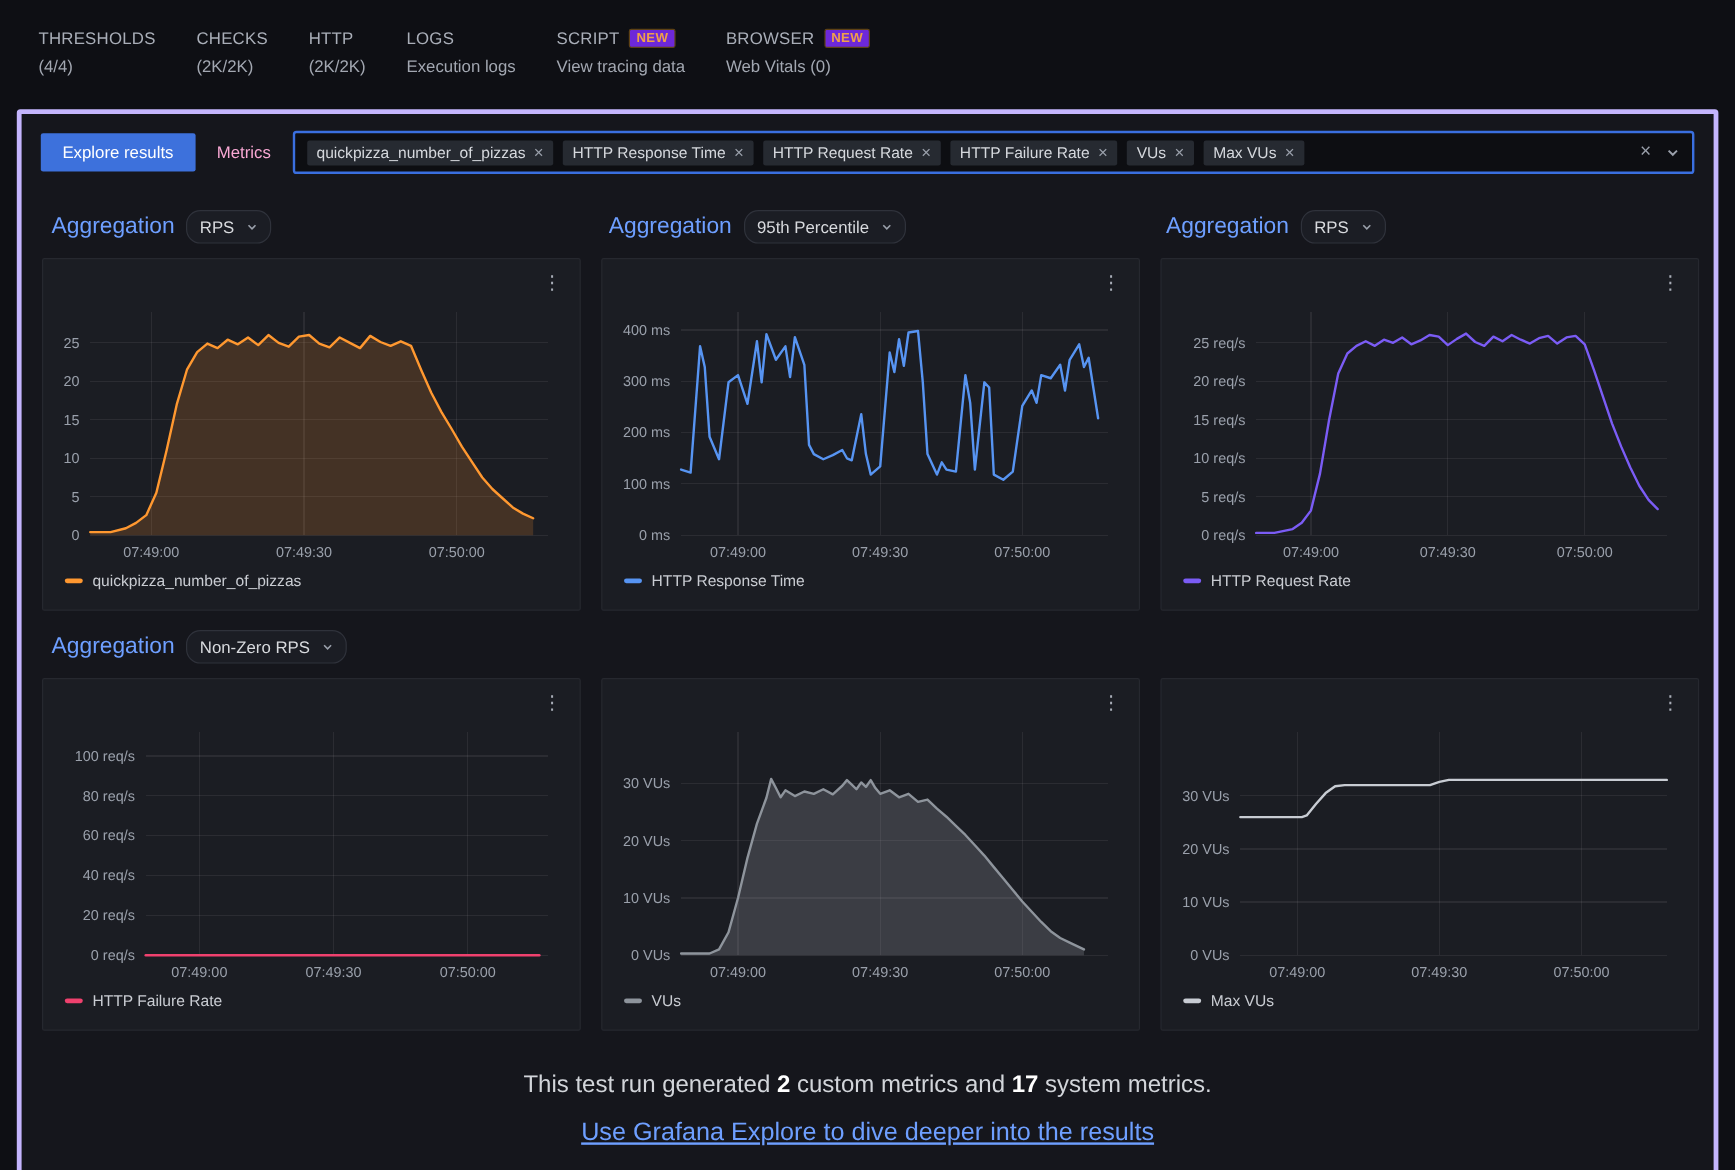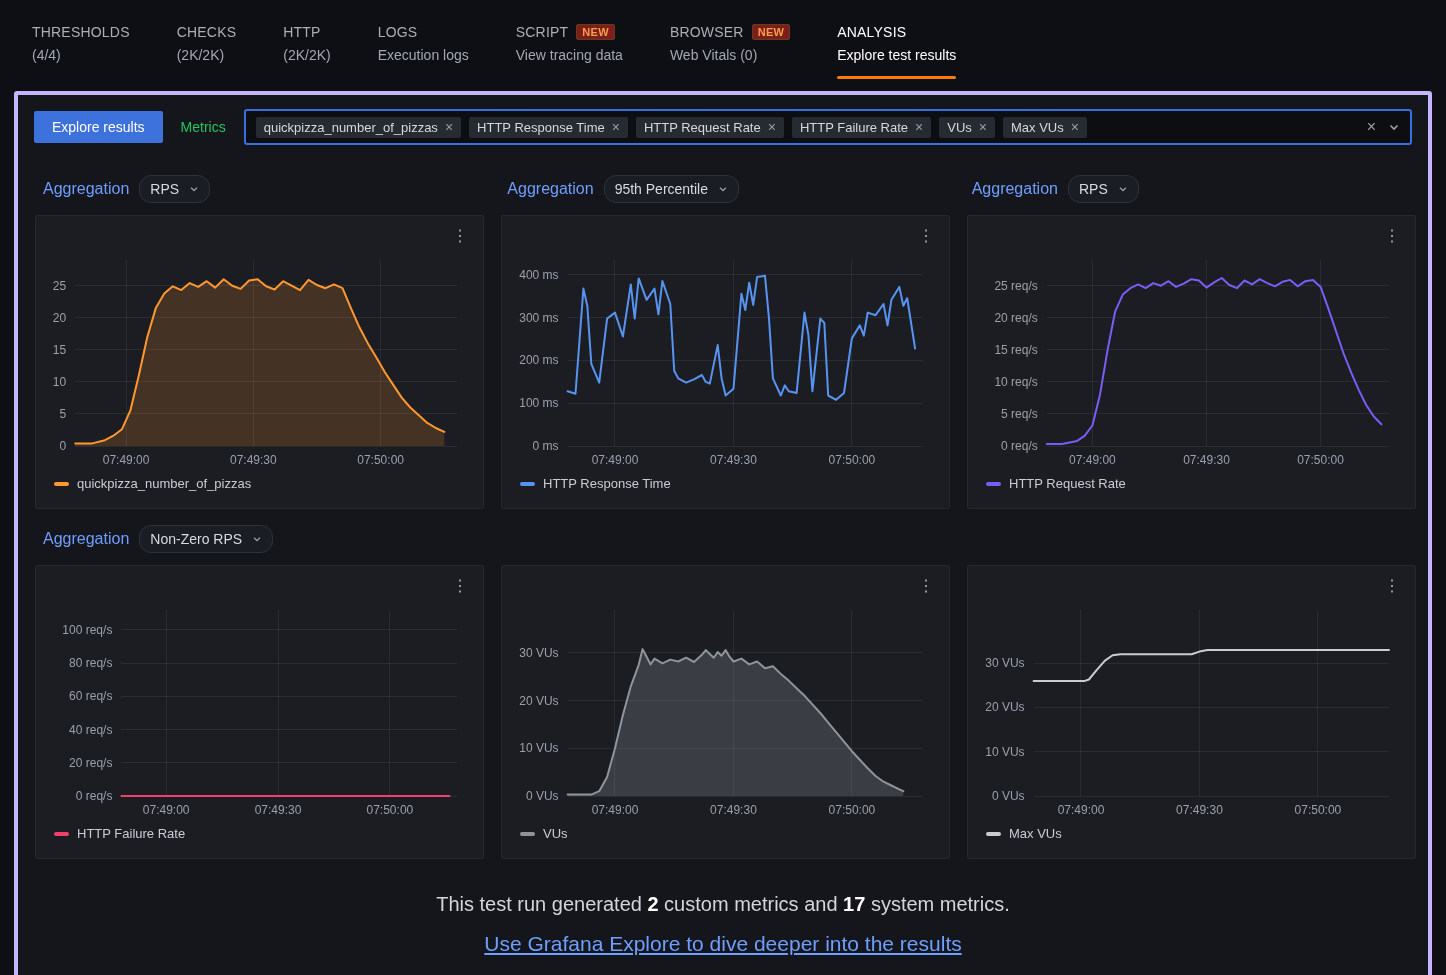--- a/index.html
+++ b/index.html
@@ -3,47 +3,47 @@
 <meta charset="utf-8">
 <style>
   * { box-sizing: border-box; }
   body {
     width: 1446px; height: 975px; margin: 0;
     background: #0e0f14;
     font-family: "Liberation Sans", sans-serif;
     color: #ccccdc; overflow: hidden;
   }
   
-  .tabs { display: flex; gap: 47px; padding: 24px 51px 0 32px; }
+  .tabs { display: flex; gap: 34px; padding: 24px 51px 0 32px; }
   .tab { cursor: pointer; }
   .tab .t { font-size: 14px; color: #a9aeb8; display: flex; align-items: center; gap: 8px; letter-spacing: .2px; }
   .tab .s { font-size: 14px; color: #a2a7b1; margin-top: 7px; }
   .tab.active .t, .tab.active .s { color: #ffffff; }
   .tab::after { content: ''; display: block; height: 3px; margin-top: 13px; border-radius: 2px; }
   .tab.active::after { background: #ff780a; }
-  .badge { font-size: 11px; font-weight: 700; color: #f0a04a; background: #7f1d1d;
+  .badge { font-size: 11px; font-weight: 700; color: #f0a04a; background: #6d28d9;
            border: 1px solid #5e4215; border-radius: 2px; padding: 1px 5px; letter-spacing: .3px; }
   
   .wrapper { margin: 12px 14px; background: #15161c; border: 4px solid #c4b5fd; border-radius: 3px; }
   .toolbar { display: flex; align-items: center; gap: 18px; padding: 14px 16px; }
   .btn-primary { background: #3d71dc; color: #fff; font-size: 14px; font-weight: 500;
                  border: none; border-radius: 2px; padding: 8px 18px; cursor: pointer; font-family: inherit; }
-  .metrics-label { font-size: 14px; color: #22c55e; font-weight: 500; }
+  .metrics-label { font-size: 14px; color: #f9a8d4; font-weight: 500; }
   .multiselect { flex: 1; display: flex; align-items: center; gap: 8px; background: #0d0e12;
                  border: 2px solid #3a6fe0; border-radius: 3px; padding: 4px 10px; min-height: 36px; }
   .pill { display: flex; align-items: center; gap: 7px; background: #262a31; border-radius: 2px;
           padding: 3px 8px; font-size: 13px; color: #d5d8dd; white-space: nowrap; }
   .pill .x { color: #9aa0ab; cursor: pointer; font-size: 14px; line-height: 1; }
   .ms-right { margin-left: auto; display: flex; align-items: center; gap: 12px; color: #9aa0ab; }
   .ms-right .x { font-size: 16px; cursor: pointer; line-height: 1; }
   .chev { display: inline-flex; cursor: pointer; }
   
   .agg-row { display: grid; grid-template-columns: repeat(3, 1fr); gap: 17px; padding: 0 17px; margin-top: 16px; }
   .agg { display: flex; align-items: center; gap: 10px; padding-left: 8px; }
-  .agg-label { font-size: 16px; color: #6e9fff; }
+  .agg-label { font-size: 19px; color: #6e9fff; }
   .select { display: flex; align-items: center; gap: 10px; background: #1b1d24; border: 1px solid #2f323b;
             border-radius: 12px; padding: 5px 10px; font-size: 14px; color: #d8dade; cursor: pointer; }
   
   .panels { display: grid; grid-template-columns: repeat(3, 1fr); gap: 17px; padding: 0 17px; margin-top: 12px; }
   .panel { position: relative; background: #1b1d23; border: 1px solid #26282f; border-radius: 2px;
            height: 294px; padding: 30px 10px 0; }
   .kebab { position: absolute; top: 8px; right: 8px; background: none; border: none; color: #a8adb7;
            font-size: 16px; cursor: pointer; padding: 2px 7px; font-family: inherit; }
   .chart { height: 226px; }
   .legend { display: flex; align-items: center; gap: 8px; padding: 4px 2px 0 8px; font-size: 13px;
@@ -81,24 +81,20 @@
       <span class="badge">NEW</span>
     </div>
     <div class="s">View tracing data</div>
   </div>
   <div class="tab">
     <div class="t">
       <span>BROWSER</span>
       <span class="badge">NEW</span>
     </div>
     <div class="s">Web Vitals (0)</div>
-  </div>
-  <div class="tab active">
-    <div class="t">ANALYSIS</div>
-    <div class="s">Explore test results</div>
   </div>
 </div>
 
 <div class="wrapper">
 
   <div class="toolbar">
     <button class="btn-primary">Explore results</button>
     <span class="metrics-label">Metrics</span>
     <div class="multiselect">
       <span class="pill">

